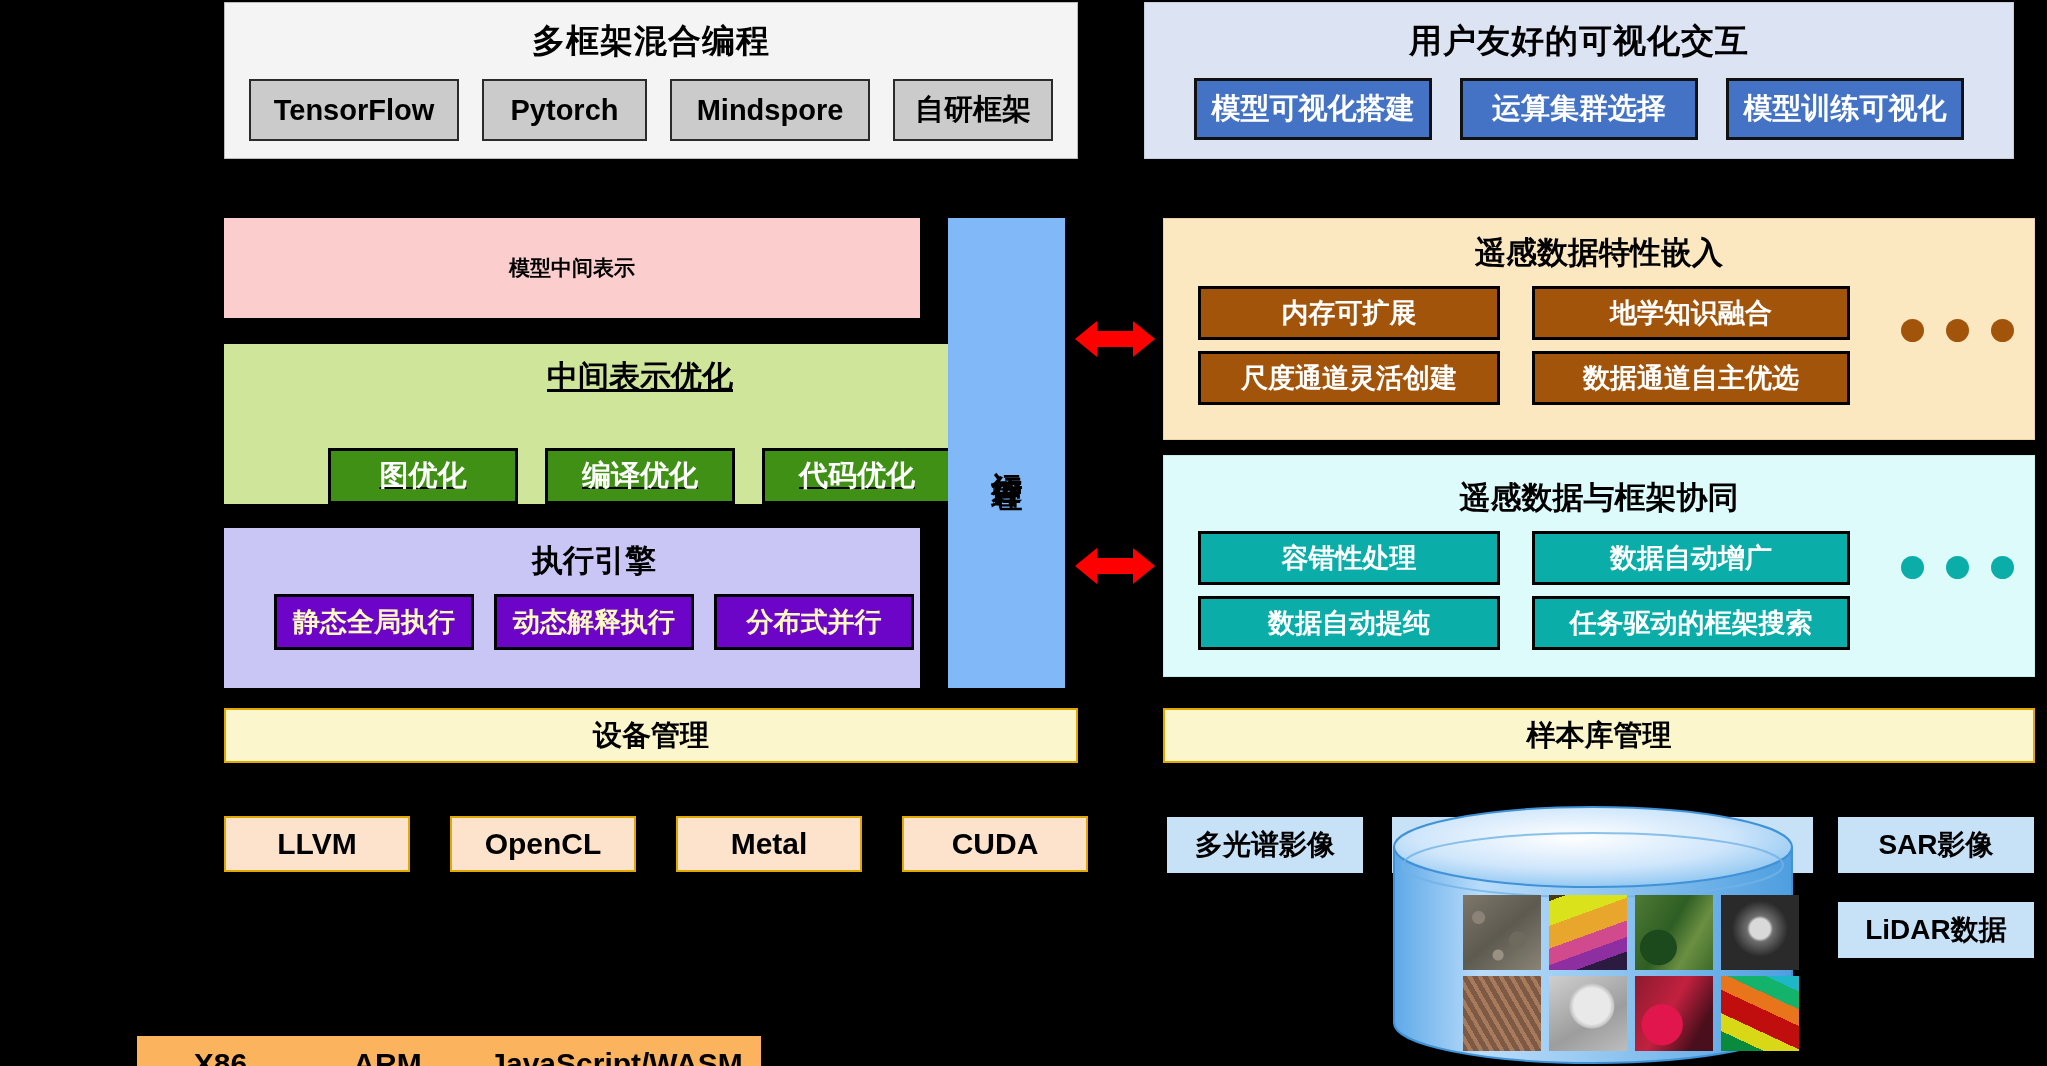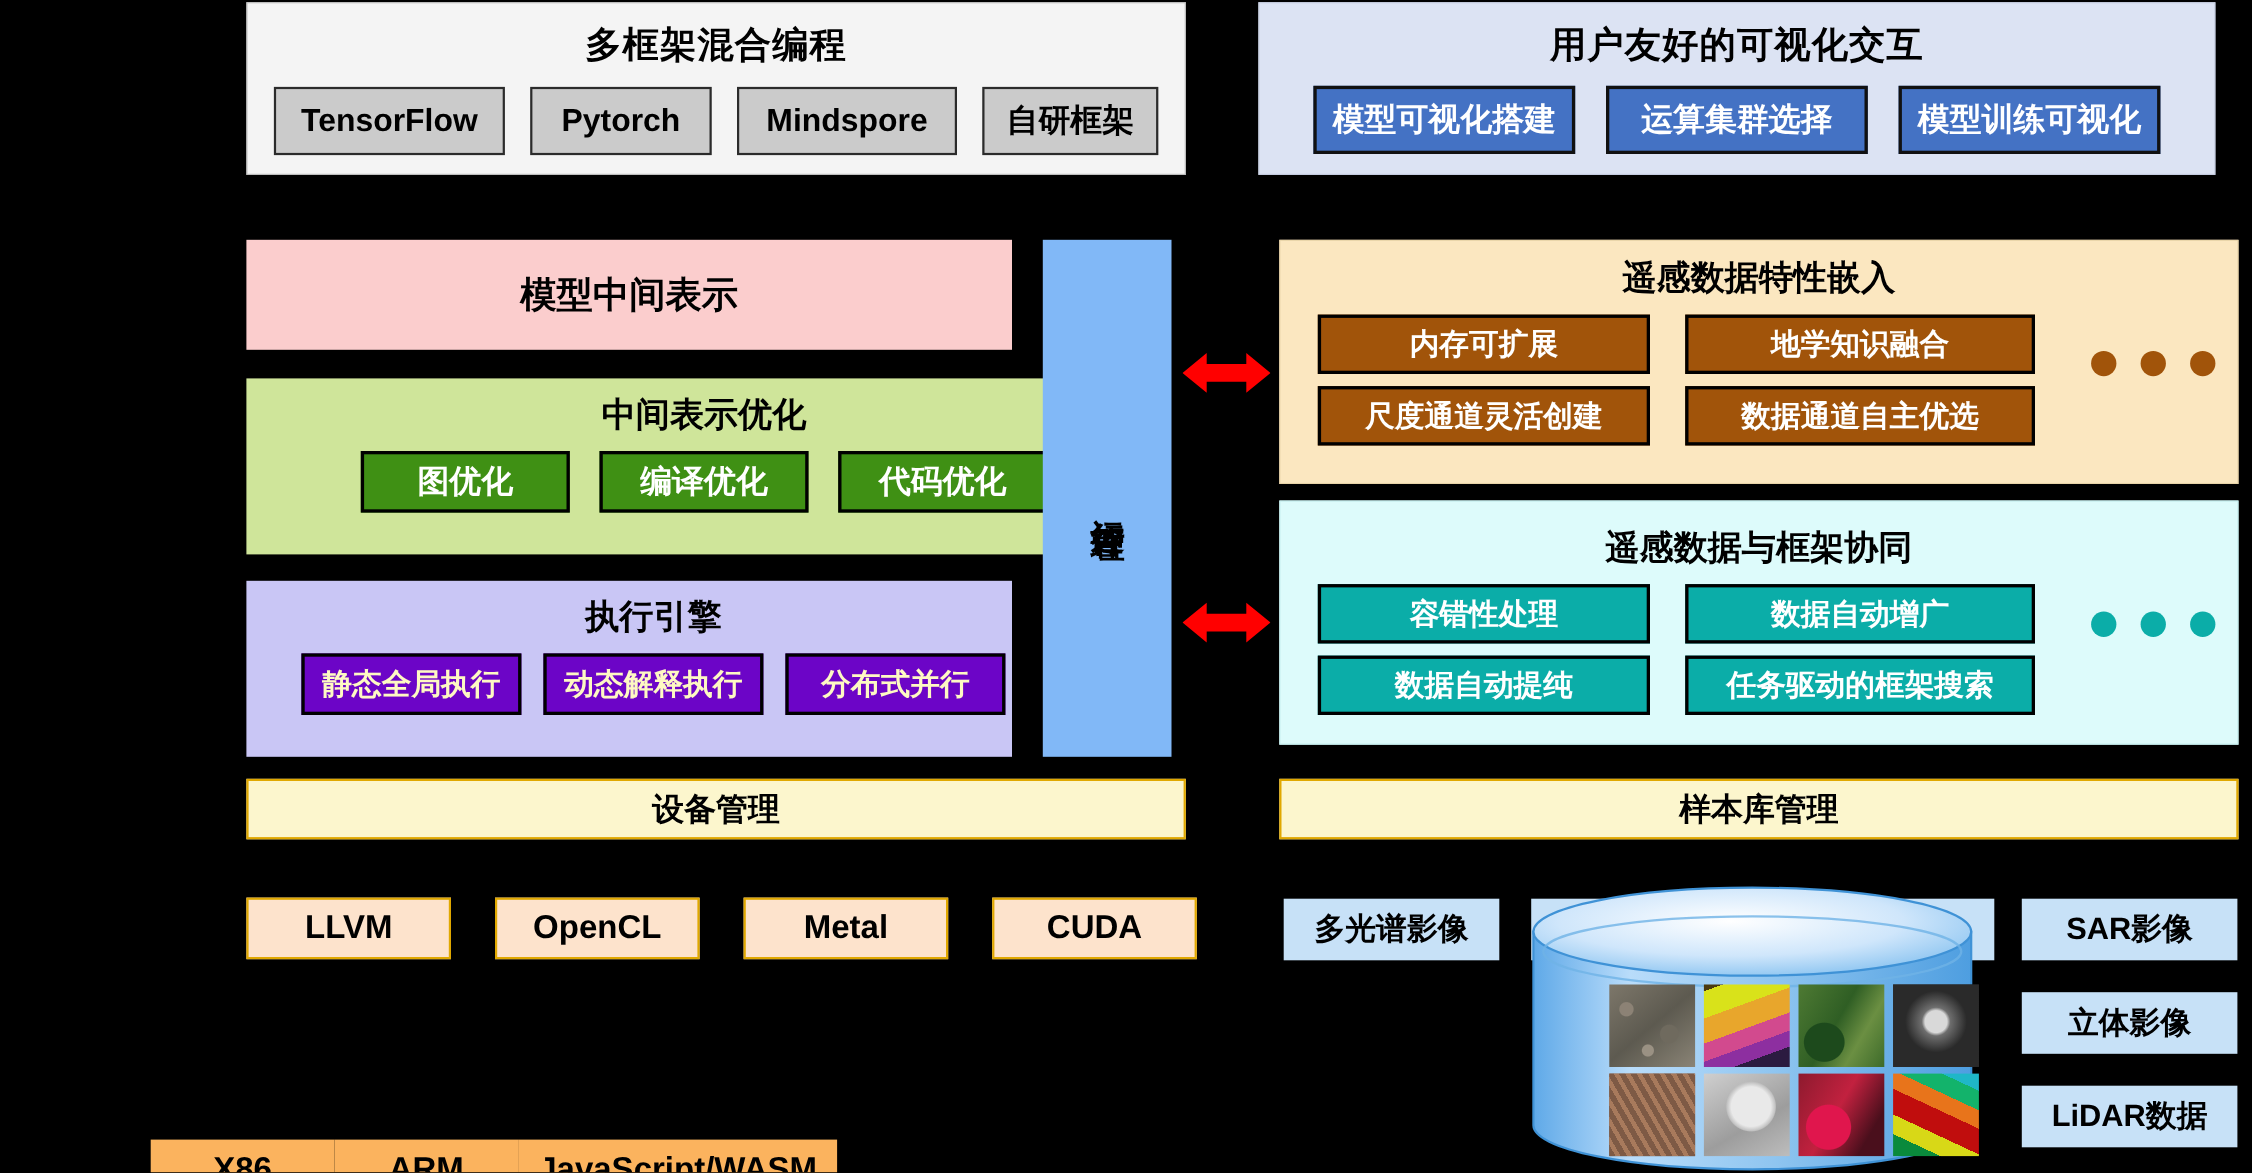--- a/index.html
+++ b/index.html
@@ -70,25 +70,25 @@
   #vis-row .chip {
     background: #4472c4; color: #fff; border: 3px solid #111;
     height: 62px; width: 238px; font-size: 29px;
   }
 
   
   #ir-panel {
     left: 224px; top: 218px; width: 696px; height: 100px;
     background: #fbcdcd; border: none; justify-content: center;
   }
-  #ir-panel .panel-title { font-size: 33px; }
+  #ir-panel .panel-title { font-size: 21px; }
 
   #iropt-panel {
     left: 224px; top: 344px; width: 832px; height: 160px;
-    background: #cfe59a; border: none; justify-content: flex-start;
+    background: #cfe59a; border: none; justify-content: space-between; text-decoration: underline;
   }
   #iropt-panel .panel-title { font-size: 31px; margin-top: 12px; }
   #iropt-row { display: flex; gap: 27px; margin-top: 12px; }
   #iropt-row .chip {
     background: #3f9014; color:#fff; border: 3px solid #000;
     height: 56px; width: 190px; font-size: 29px;
   }
 
   #exec-panel {
     left: 224px; top: 528px; width: 696px; height: 160px;
@@ -326,21 +326,20 @@
   </div>
 
   <div class="abs" id="left-types">
     <div class="imgtype">多光谱影像</div>
     <div class="imgtype">高光谱影像</div>
     <div class="imgtype">全色影像</div>
   </div>
 
   <div class="abs" id="right-types">
     <div class="imgtype">SAR影像</div>
-    <div class="imgtype">立体影像</div>
     <div class="imgtype">LiDAR数据</div>
   </div>
 
   <div class="abs" id="cyl">
     <svg width="410" height="260" viewBox="0 0 410 260" xmlns="http://www.w3.org/2000/svg" aria-hidden="true">
       <defs>
         <linearGradient id="bodyg" x1="0" y1="0" x2="1" y2="0">
           <stop offset="0%" stop-color="#5fa9e8"></stop>
           <stop offset="22%" stop-color="#b9dcfa"></stop>
           <stop offset="55%" stop-color="#8fc5f0"></stop>

